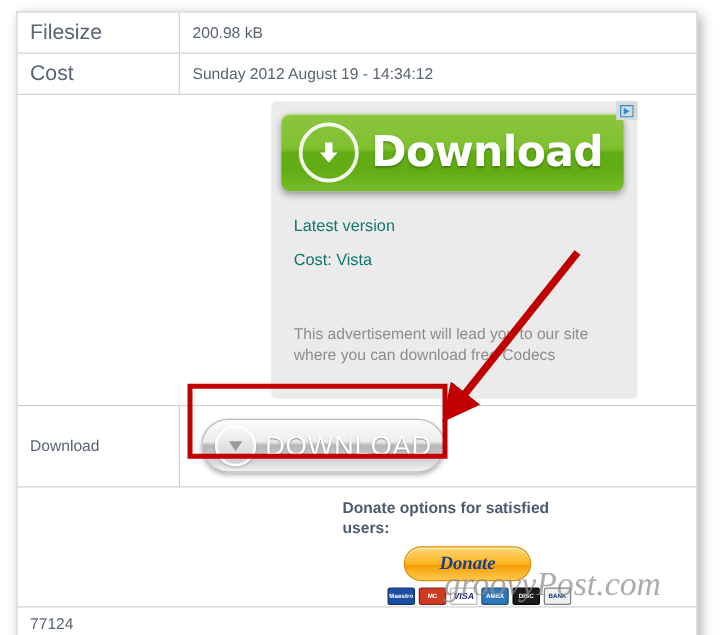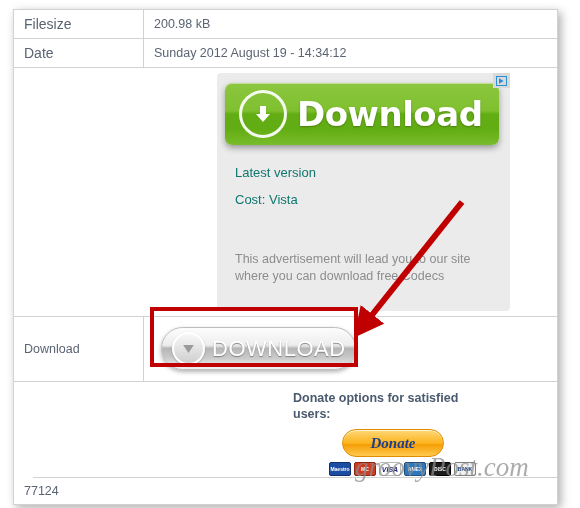--- a/index.html
+++ b/index.html
@@ -38,21 +38,21 @@
     display: flex;
     border-bottom: 1px solid #d2d2d2;
     box-sizing: border-box;
   }
   .row:last-child { border-bottom: none; }
 
   .cell-label {
     width: 130px;
     min-width: 130px;
     padding: 6px 0 6px 10px;
-    font-size: 14px;
+    font-size: 17px;
     color: #5a6472;
     border-right: 1px solid #d2d2d2;
     box-sizing: border-box;
     display: flex;
     align-items: center;
   }
   .cell-value {
     flex: 1;
     padding: 6px 0 6px 10px;
     font-size: 12.5px;
@@ -212,21 +212,20 @@
     box-sizing: border-box;
     z-index: 40;
     pointer-events: none;
   }
 
   
   .donate-row {
     border-bottom: 1px solid #d2d2d2;
     height: 95px;
     position: relative;
-    margin-left: 19px;
   }
   .donate-text {
     position: absolute;
     left: 260px;
     top: 8px;
     width: 200px;
     font-size: 12.5px;
     font-weight: bold;
     color: #4b5a6e;
     line-height: 16px;
@@ -306,21 +305,21 @@
 <div id="screen">
 
   <div class="table-wrap">
 
     <div class="row">
       <div class="cell-label">Filesize</div>
       <div class="cell-value">200.98 kB</div>
     </div>
 
     <div class="row">
-      <div class="cell-label">Date</div>
+      <div class="cell-label">Cost</div>
       <div class="cell-value">Sunday 2012 August 19 - 14:34:12</div>
     </div>
 
     <div class="ad-row">
       <div class="ad-box">
 
         <div class="ad-choices">
           <svg width="11" height="10" viewBox="0 0 11 10">
             <rect x="0.5" y="0.5" width="10" height="9" fill="none" stroke="#2b8fd4" stroke-width="1"></rect>
             <polygon points="3,2.2 3,7.8 7.6,5" fill="#2b8fd4"></polygon>

